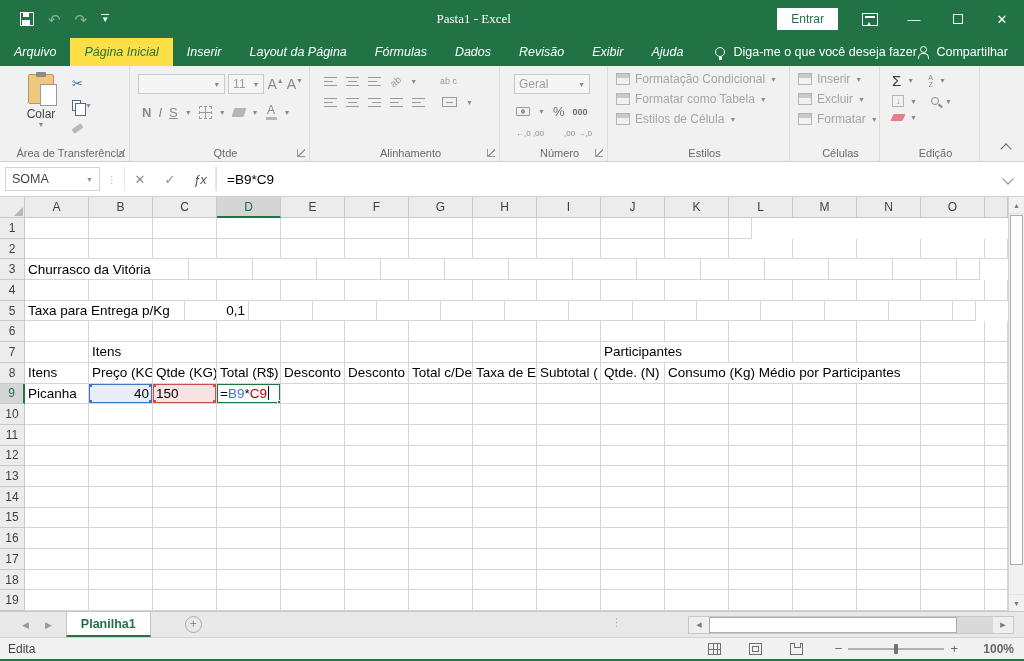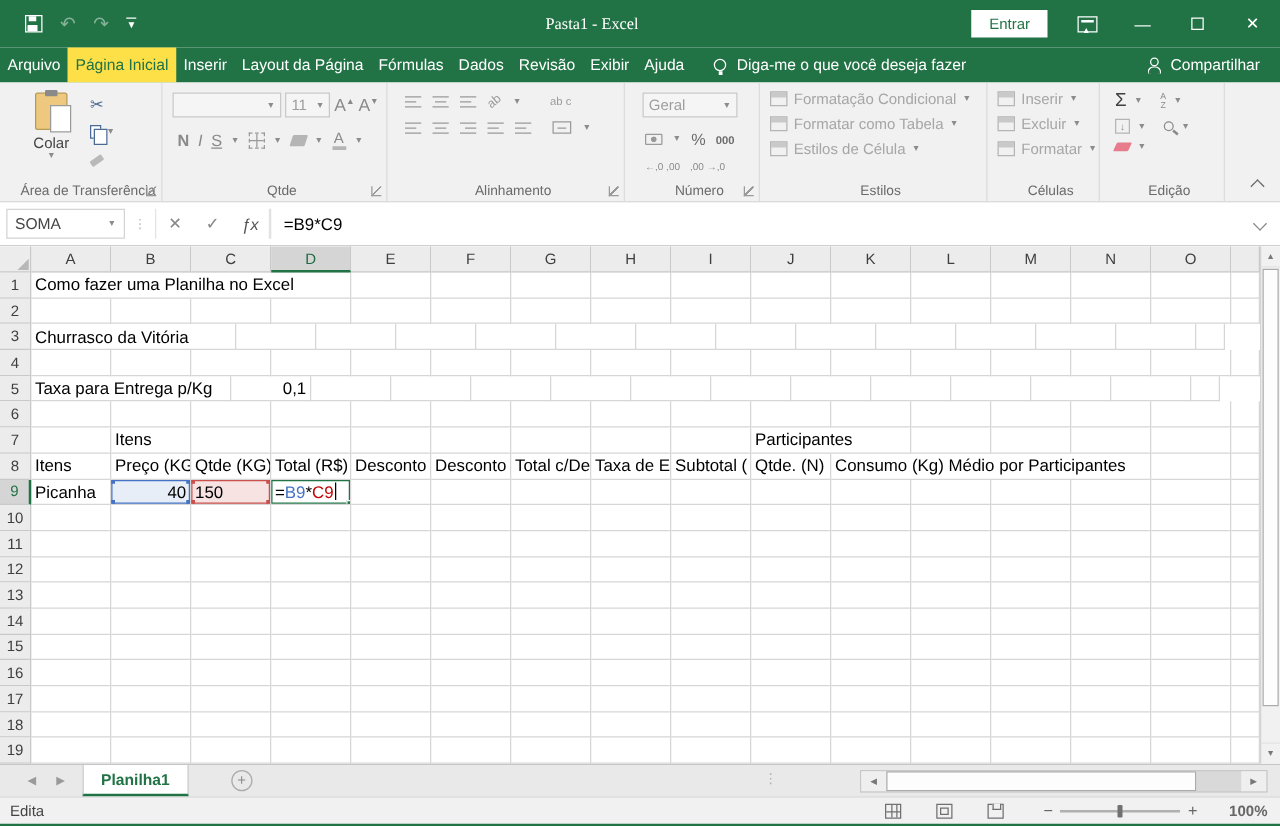--- a/index.html
+++ b/index.html
@@ -18,21 +18,21 @@
   .tb-right { display:flex; align-items:center; height:100%; }
   .signin-btn { background:#fff; color:#217346; font-size:12px; padding:4px 14px; margin-right:24px; cursor:default; }
   .icon-ribbonopts { width:16px; height:13px; border:1px solid #fff; position:relative; margin-right:14px; }
   .icon-ribbonopts::before { content:""; position:absolute; top:2px; left:2px; right:2px; height:2px; background:#fff; }
   .icon-ribbonopts::after { content:"▴"; position:absolute; bottom:-3px; left:4px; font-size:8px; color:#fff; }
   .winctl { width:44px; height:38px; display:flex; align-items:center; justify-content:center; font-size:13px; color:#fff; }
   .icon-maxbox { width:10px; height:10px; border:1px solid #fff; }
 
   
   .tabrow { height:28px; background:#217346; display:flex; align-items:stretch; color:#fff; font-size:12.5px; flex:none; }
-  .rtab { padding:0 6px; display:flex; align-items:center; cursor:default; }
+  .rtab { padding:0 14px; display:flex; align-items:center; cursor:default;font-style:italic; }
   .rtab.active { background:#fde047; color:#217346; }
   .tellme { display:flex; align-items:center; gap:8px; margin-left:18px; }
   .icon-bulb { width:10px; height:10px; border:1.3px solid #fff; border-radius:50%; position:relative; }
   .icon-bulb::after { content:""; position:absolute; left:2.1px; bottom:-4px; width:3px; height:3px; background:#fff; }
   .share { margin-left:auto; display:flex; align-items:center; gap:7px; padding-right:16px; }
   .icon-person { width:12px; height:12px; position:relative; }
   .icon-person::before { content:""; position:absolute; left:3px; top:0; width:5px; height:5px; border:1.2px solid #fff; border-radius:50%; }
   .icon-person::after { content:""; position:absolute; left:1px; bottom:-1px; width:9px; height:5px; border:1.2px solid #fff; border-bottom:none; border-radius:5px 5px 0 0; }
 
   
@@ -298,21 +298,21 @@
             <span>Geral</span>
             <span class="chev">▼</span>
           </div>
       </div>
       <div class="arow" style="margin-left:16px;gap:8px">
         <span class="icon-money"></span>
         <span class="chev">▼</span>
         <span style="color:#6e6e6e;font-size:13px">%</span>
         <span style="color:#6e6e6e;font-size:9px;font-weight:bold">000</span>
       </div>
-      <div class="arow" style="margin-left:16px;gap:8px">
+      <div class="arow" style="margin-left:16px;gap:20px">
         <span class="num-small">←,0 ,00</span>
         <span class="num-small">,00 →,0</span>
       </div>
       <div class="glabel">Número</div>
       <span class="launcher"></span>
     </div>
 
     <div class="rgroup g-styles">
       <div id="styles-items">
           <div class="menu-item">
@@ -410,23 +410,20 @@
         <div class="ch">K</div>
         <div class="ch">L</div>
         <div class="ch">M</div>
         <div class="ch">N</div>
         <div class="ch">O</div>
         <div class="ch sliver"></div>
       </div>
     <div class="rowswrap" id="rowswrap">
         <div class="grow">
           <div class="rh">1</div>
-          <div class="cell noclip" style="width: 256px;">
-            <span>Como fazer uma Planilha no Excel</span>
-          </div>
           <div class="cell"></div>
           <div class="cell"></div>
           <div class="cell"></div>
           <div class="cell"></div>
           <div class="cell"></div>
           <div class="cell"></div>
           <div class="cell"></div>
           <div class="cell"></div>
           <div class="cell"></div>
           <div class="cell"></div>

